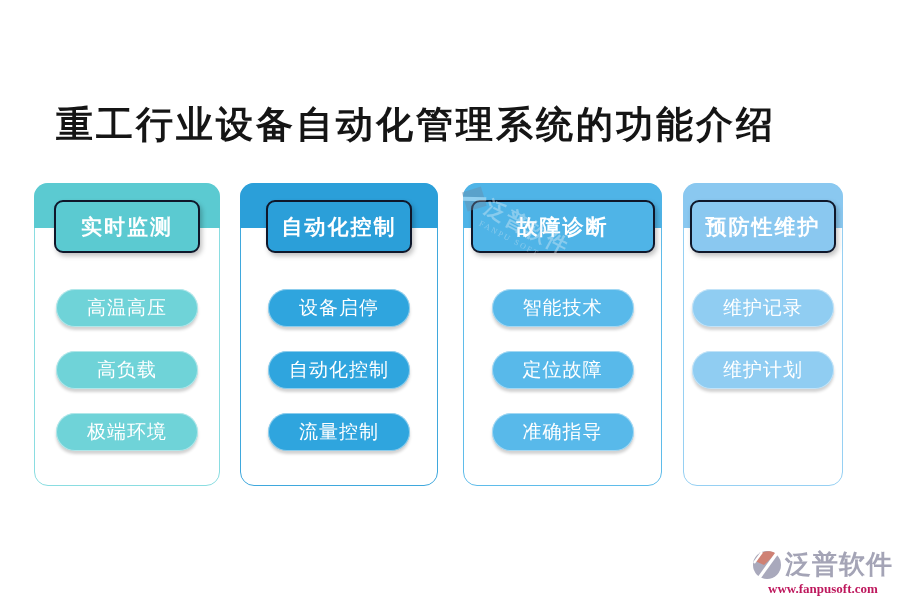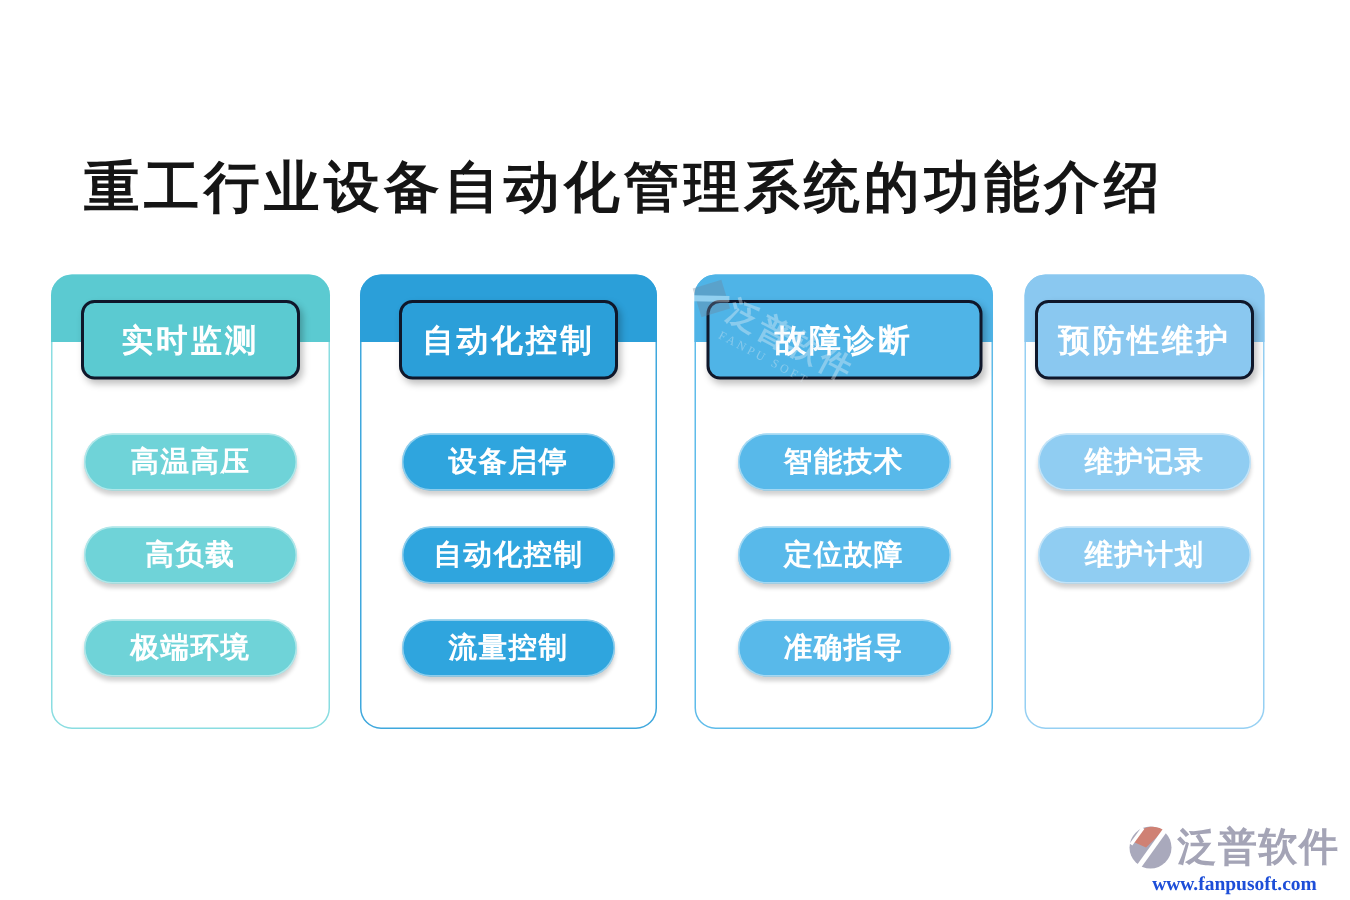--- a/index.html
+++ b/index.html
@@ -39,21 +39,21 @@
     color:#ffffff; font-size:21px; font-weight:bold; letter-spacing:2px; white-space:nowrap;
   }
   .pills {
     position:absolute; top:105px; left:0; right:0;
     display:flex; flex-direction:column; align-items:center; gap:24px;
   }
   .pill {
     width:142px; height:38px; background:var(--cp); border-radius:19px;
     box-shadow:0 3px 3px rgba(0,0,0,0.18), inset 0 0 0 1px rgba(255,255,255,0.45);
     display:flex; align-items:center; justify-content:center;
-    color:#ffffff; font-size:19px; font-weight:bold; letter-spacing:1px; white-space:nowrap;
+    color:#ffffff; font-size:19px; font-weight:normal; letter-spacing:1px; white-space:nowrap;
   }
   
   .watermark {
     position:absolute; left:472px; top:182px; width:150px;
     transform:rotate(28deg); transform-origin:left top;
     opacity:0.38; pointer-events:none;
   }
   .wm-row { display:flex; align-items:center; gap:4px; }
   .wm-diamond {
     width:20px; height:20px; background:#6e87a0; transform:rotate(45deg);
@@ -141,16 +141,16 @@
   <div class="brand">
     <div class="brand-row">
       <svg class="brand-logo" width="30" height="30" viewBox="0 0 30 30">
         <circle cx="15" cy="15" r="14" fill="#A9A9BC"></circle>
         <path d="M3 11 A 14 14 0 0 1 24 3.5 L 12 15 Z" fill="#CF8174"></path>
         <path d="M25 3 L 7 28" stroke="#ffffff" stroke-width="3.2" fill="none"></path>
         <path d="M10 2 L 2 13" stroke="#ffffff" stroke-width="2.2" fill="none"></path>
       </svg>
       <span class="brand-name" style="color: rgb(164, 164, 182);">泛普软件</span>
     </div>
-    <div class="brand-url" style="color: #1d4ed8; text-align: center;">www.fanpusoft.com</div>
+    <div class="brand-url" style="color: #be185d; text-align: center;">www.fanpusoft.com</div>
   </div>
 
 </div>
 
 </body></html>

